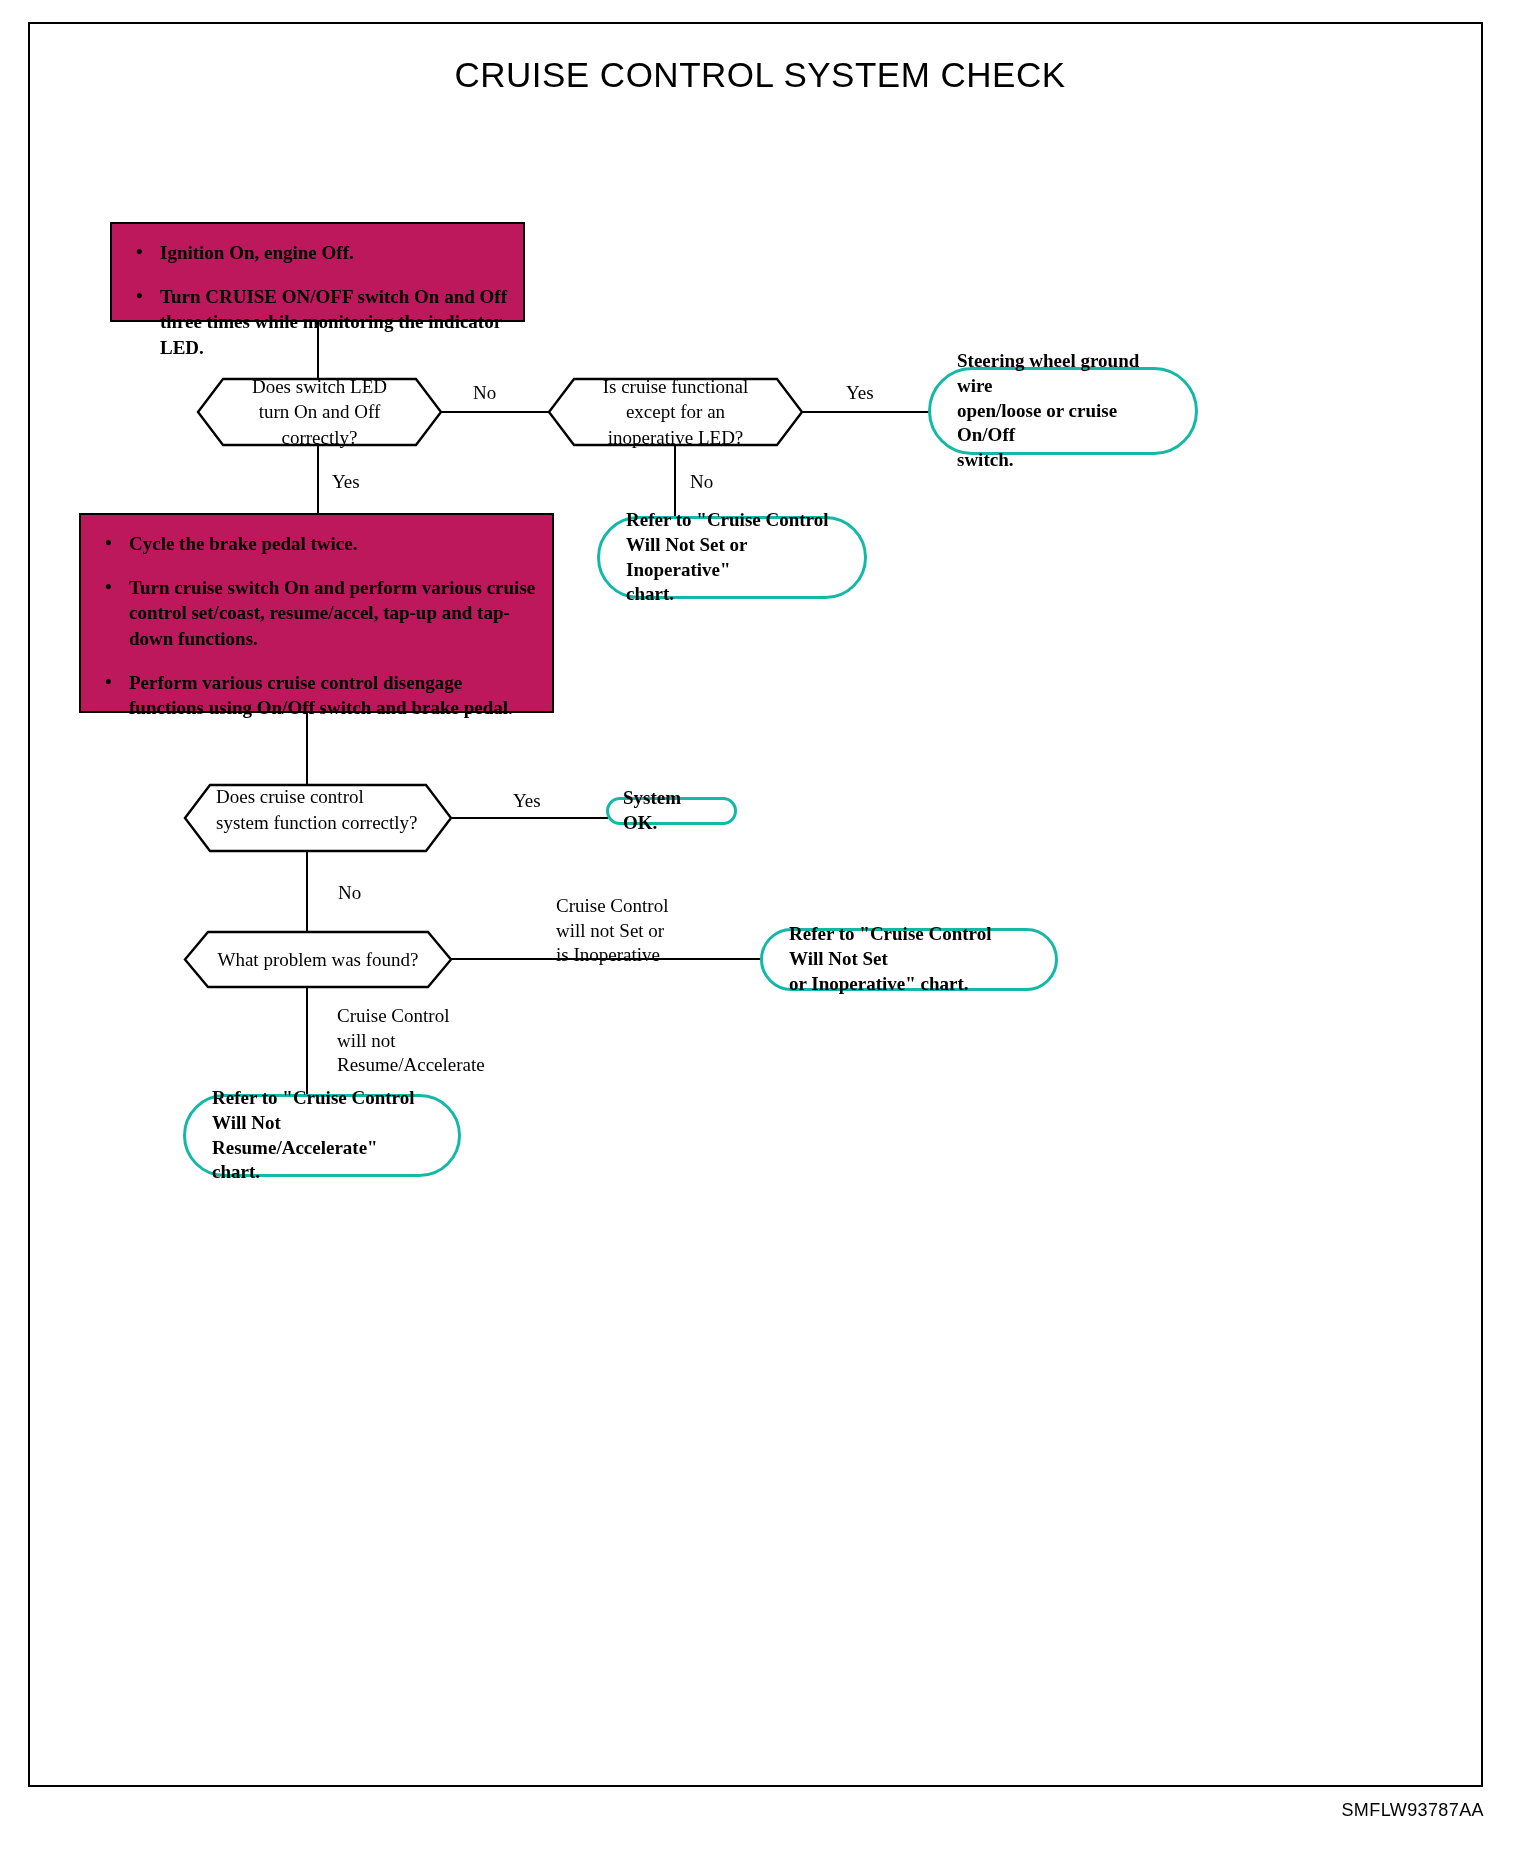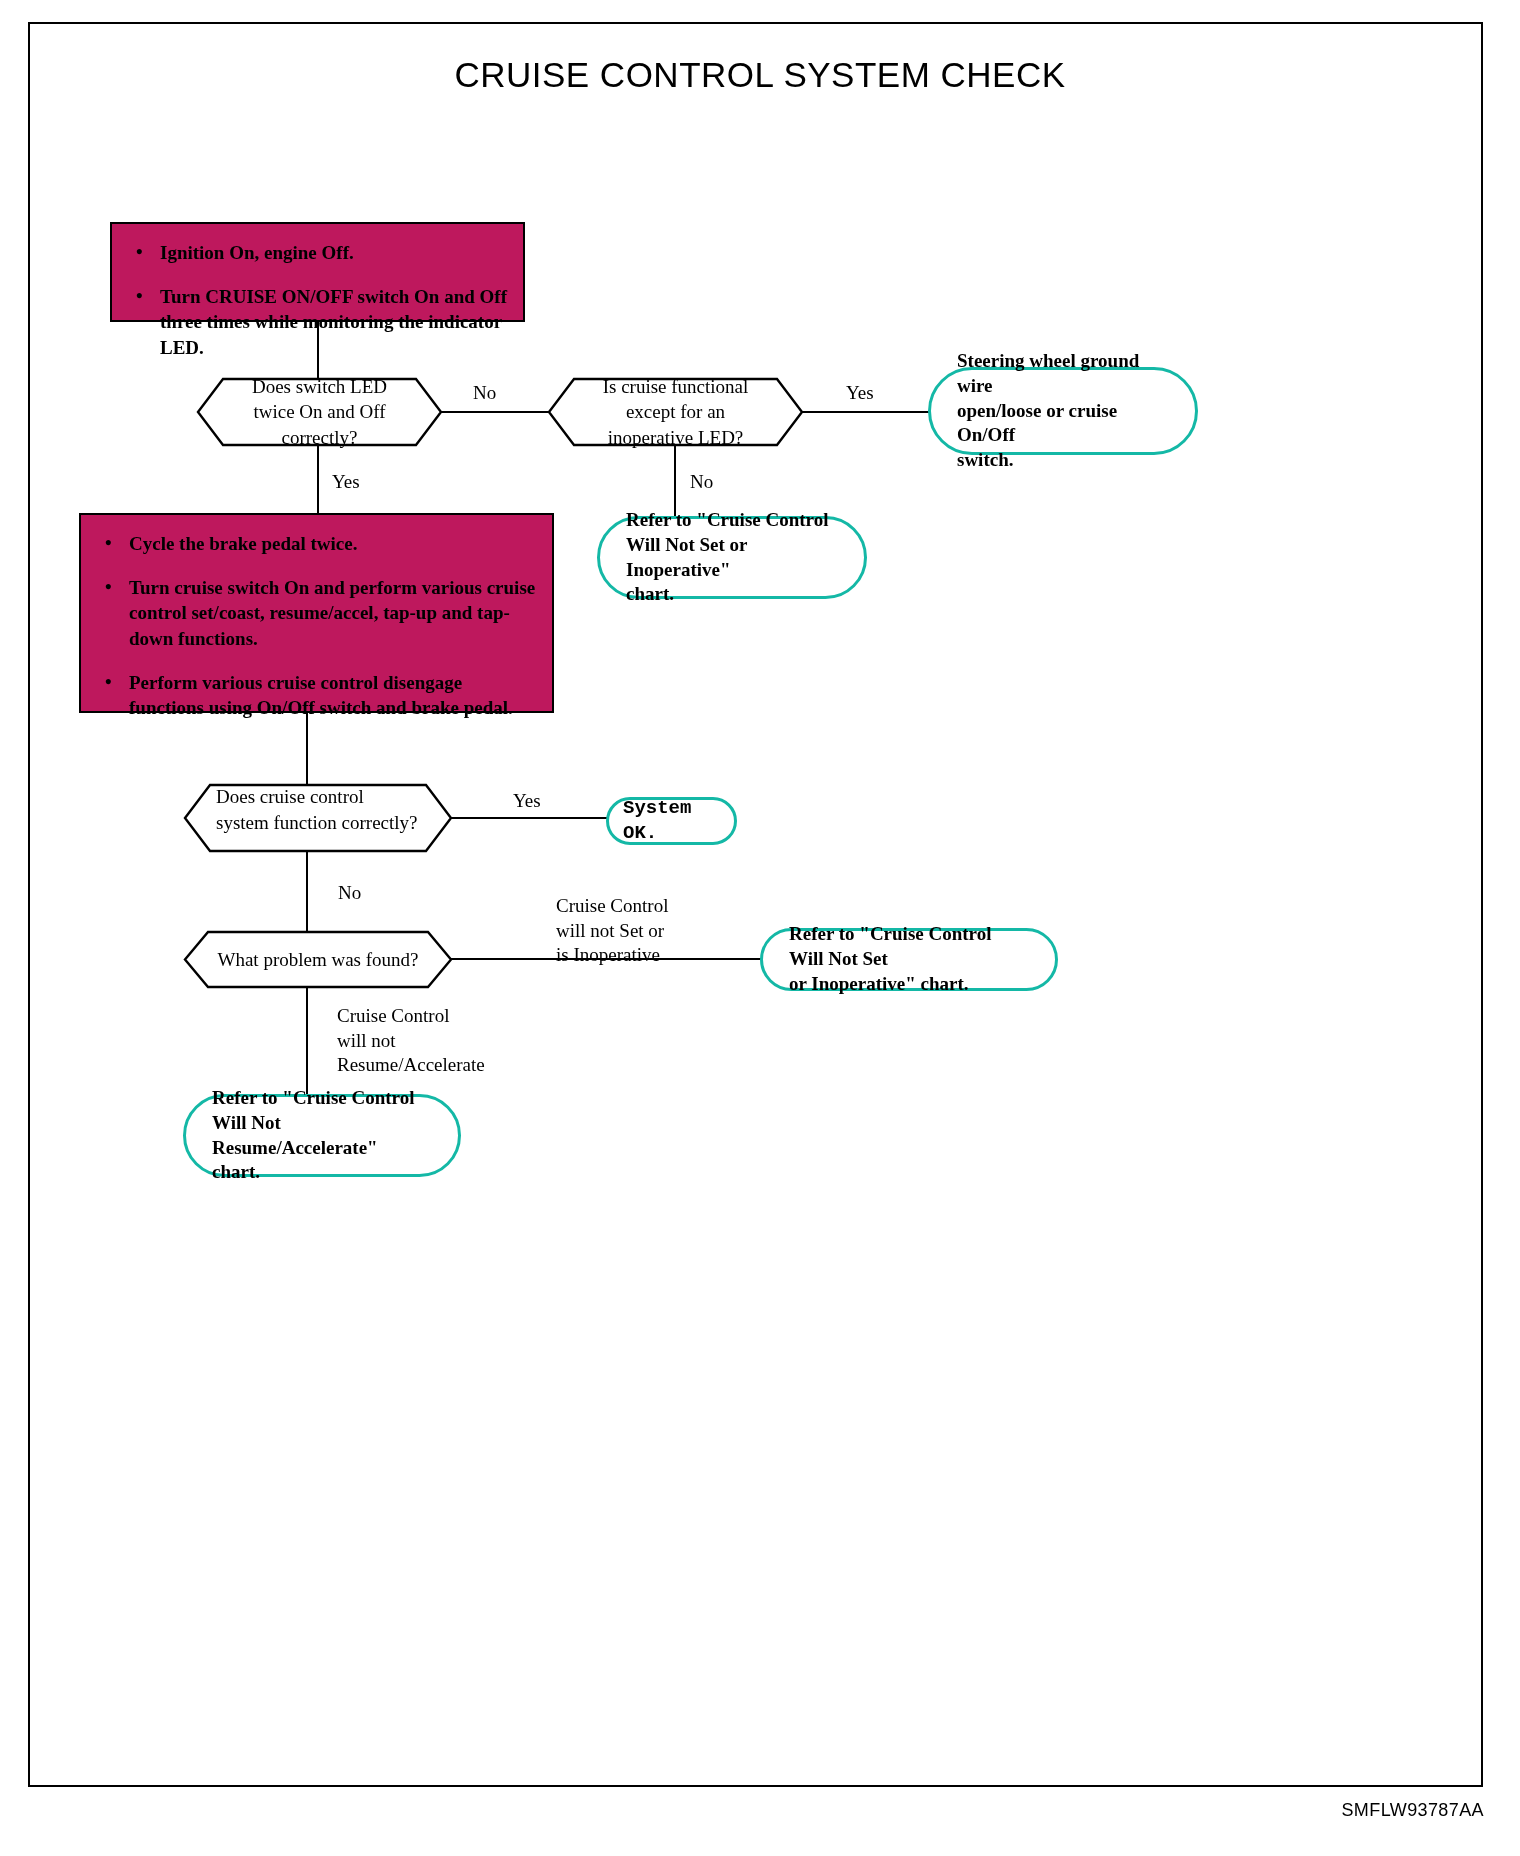--- a/index.html
+++ b/index.html
@@ -150,21 +150,21 @@
       <li>Turn CRUISE ON/OFF switch On and Off three times while monitoring the indicator LED.</li>
     </ul>
   </div>
 
   <div class="line vline" style="left:317px; top:322px; height:58px;"></div>
 
   <div class="decision-wrap" style="left:197px; top:378px; width:245px; height:68px;">
     <svg width="245" height="68" viewBox="0 0 245 68">
       <polygon points="26,1 219,1 244,34 219,67 26,67 1,34" fill="#fff" stroke="#000" stroke-width="2.4"></polygon>
     </svg>
-    <div class="decision-text">Does switch LED twice
+    <div class="decision-text">Does switch LED turn
 On and Off correctly?</div>
   </div>
 
   <div class="line hline" style="left:441px; top:411px; width:110px;"></div>
   <div class="edge-label" style="left:473px; top:381px;">No</div>
 
   <div class="decision-wrap" style="left:548px; top:378px; width:255px; height:68px;">
     <svg width="255" height="68" viewBox="0 0 255 68">
       <polygon points="26,1 229,1 254,34 229,67 26,67 1,34" fill="#fff" stroke="#000" stroke-width="2.4"></polygon>
     </svg>
@@ -207,21 +207,21 @@
     <svg width="268" height="68" viewBox="0 0 268 68">
       <polygon points="26,1 242,1 267,34 242,67 26,67 1,34" fill="#fff" stroke="#000" stroke-width="2.4"></polygon>
     </svg>
     <div class="decision-text" style="padding:0 32px; justify-content:flex-start; text-align:left;">Does cruise control system
 function correctly?</div>
   </div>
 
   <div class="line hline" style="left:451px; top:817px; width:157px;"></div>
   <div class="edge-label" style="left:513px; top:789px;">Yes</div>
 
-  <div class="node terminal" style="left:606px; top:797px; width:131px; height:48px; justify-content:flex-end; padding:6px 14px;font-family:Liberation Mono, monospace;">
+  <div class="node terminal" style="left:606px; top:797px; width:131px; height:28px; justify-content:flex-end; padding:6px 14px;">
     <span style="white-space:pre-line;">System OK.</span>
   </div>
 
   <div class="line vline" style="left:306px; top:852px; height:80px;"></div>
   <div class="edge-label" style="left:338px; top:881px;">No</div>
 
   <div class="decision-wrap" style="left:184px; top:931px; width:268px; height:57px;">
     <svg width="268" height="57" viewBox="0 0 268 57">
       <polygon points="24,1 244,1 267,28.5 244,56 24,56 1,28.5" fill="#fff" stroke="#000" stroke-width="2.4"></polygon>
     </svg>

